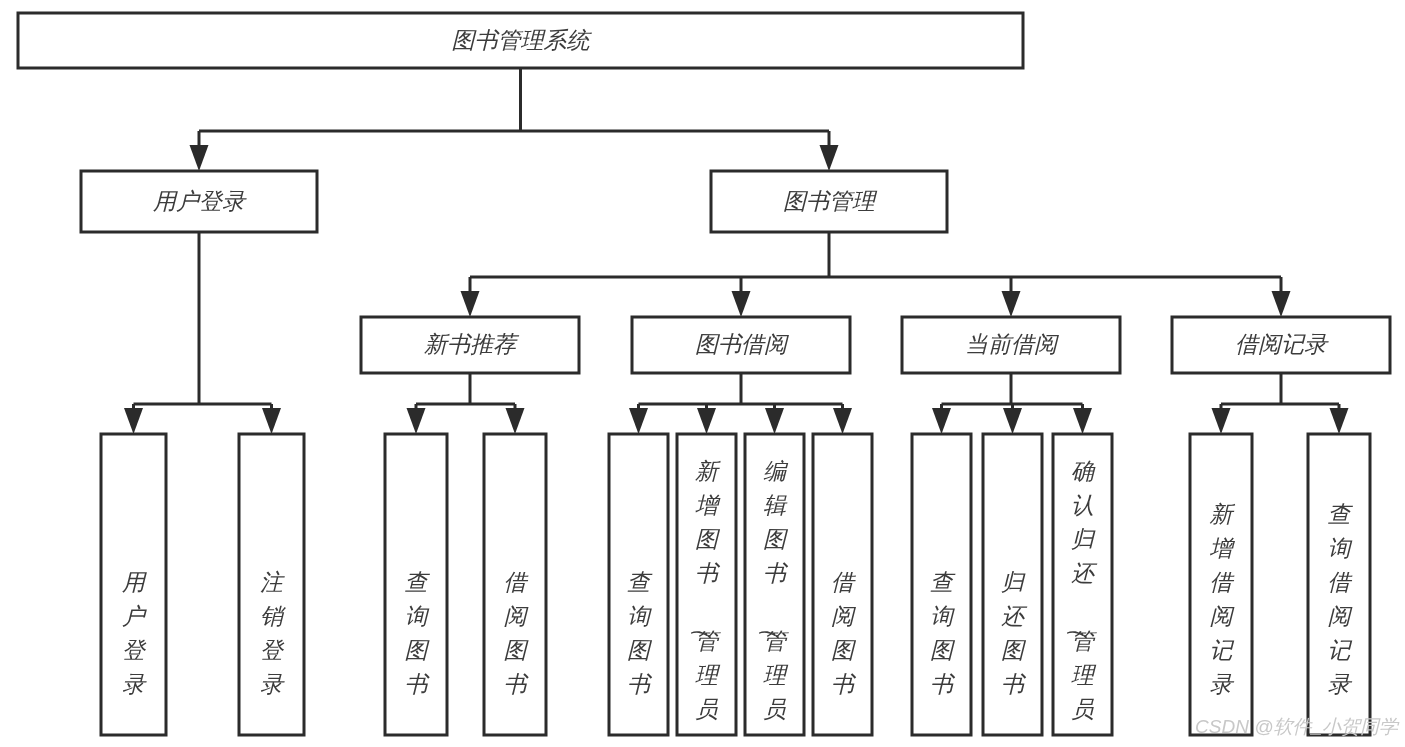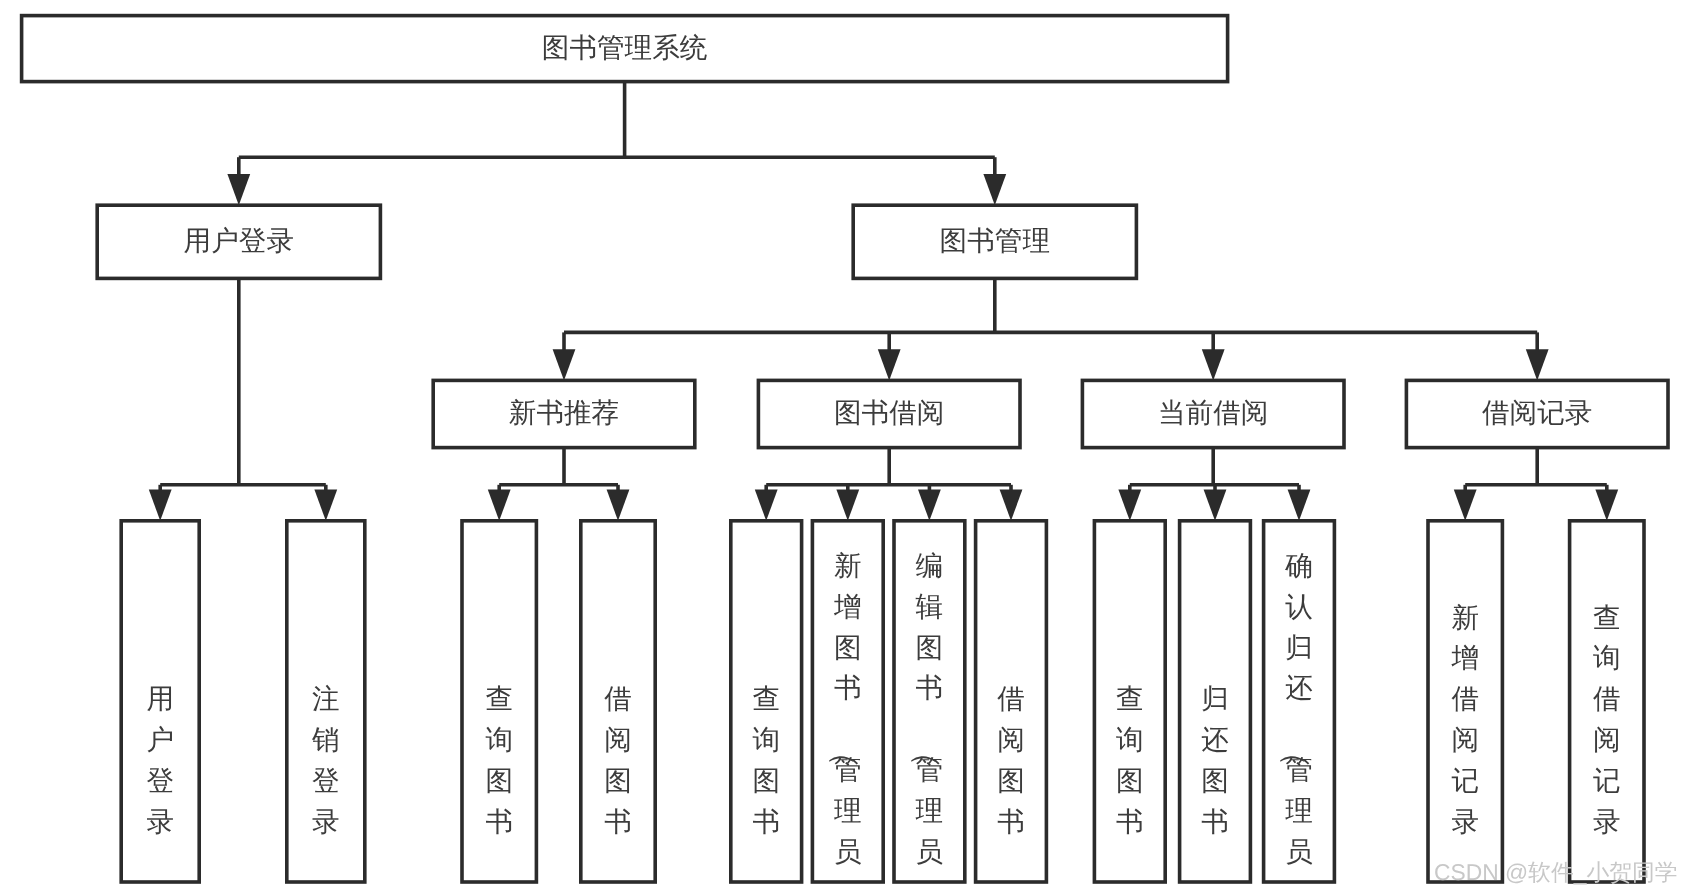--- a/index.html
+++ b/index.html
@@ -12,20 +12,21 @@
     height: 747px;
     font-family: "Liberation Sans", "DejaVu Sans", sans-serif;
     position: relative;
     overflow: hidden;
   }
   #diagram-root {
     position: absolute;
     left: 0; top: 0;
     width: 1405px;
     height: 593px;
+    font-style: italic;
   }
   .node-box {
     fill: #ffffff;
     stroke: #2b2b2b;
     stroke-width: 3;
   }
   .connector {
     stroke: #2b2b2b;
     stroke-width: 3;
     fill: none;

